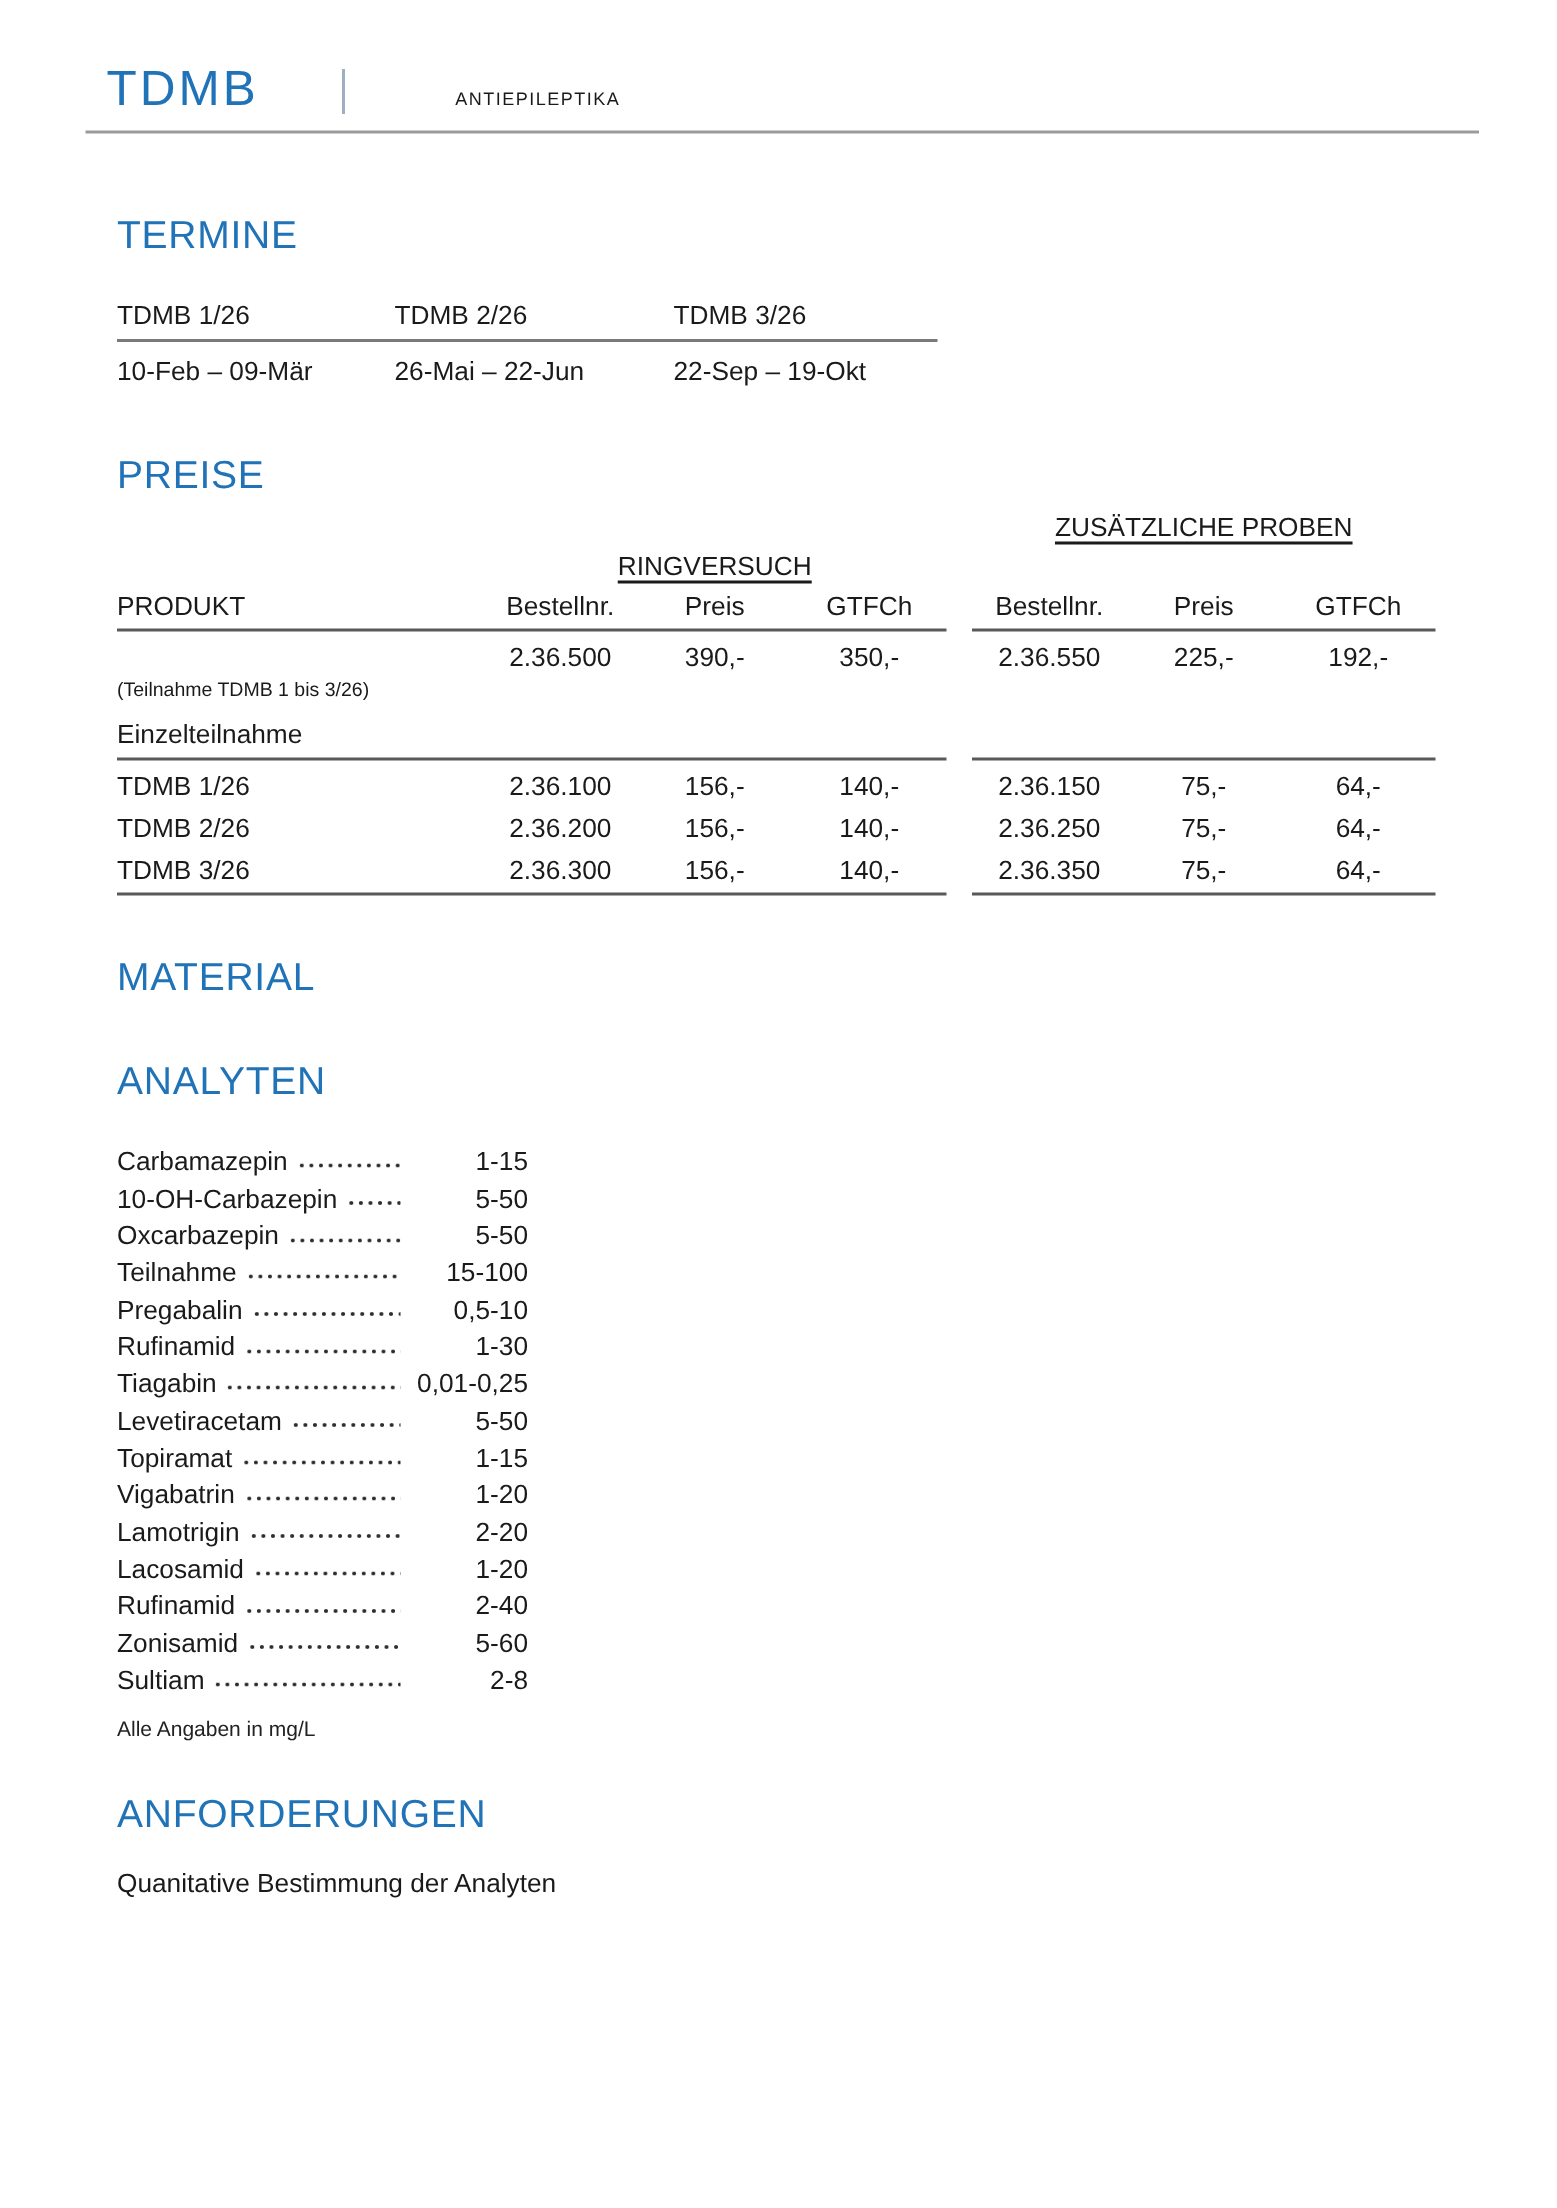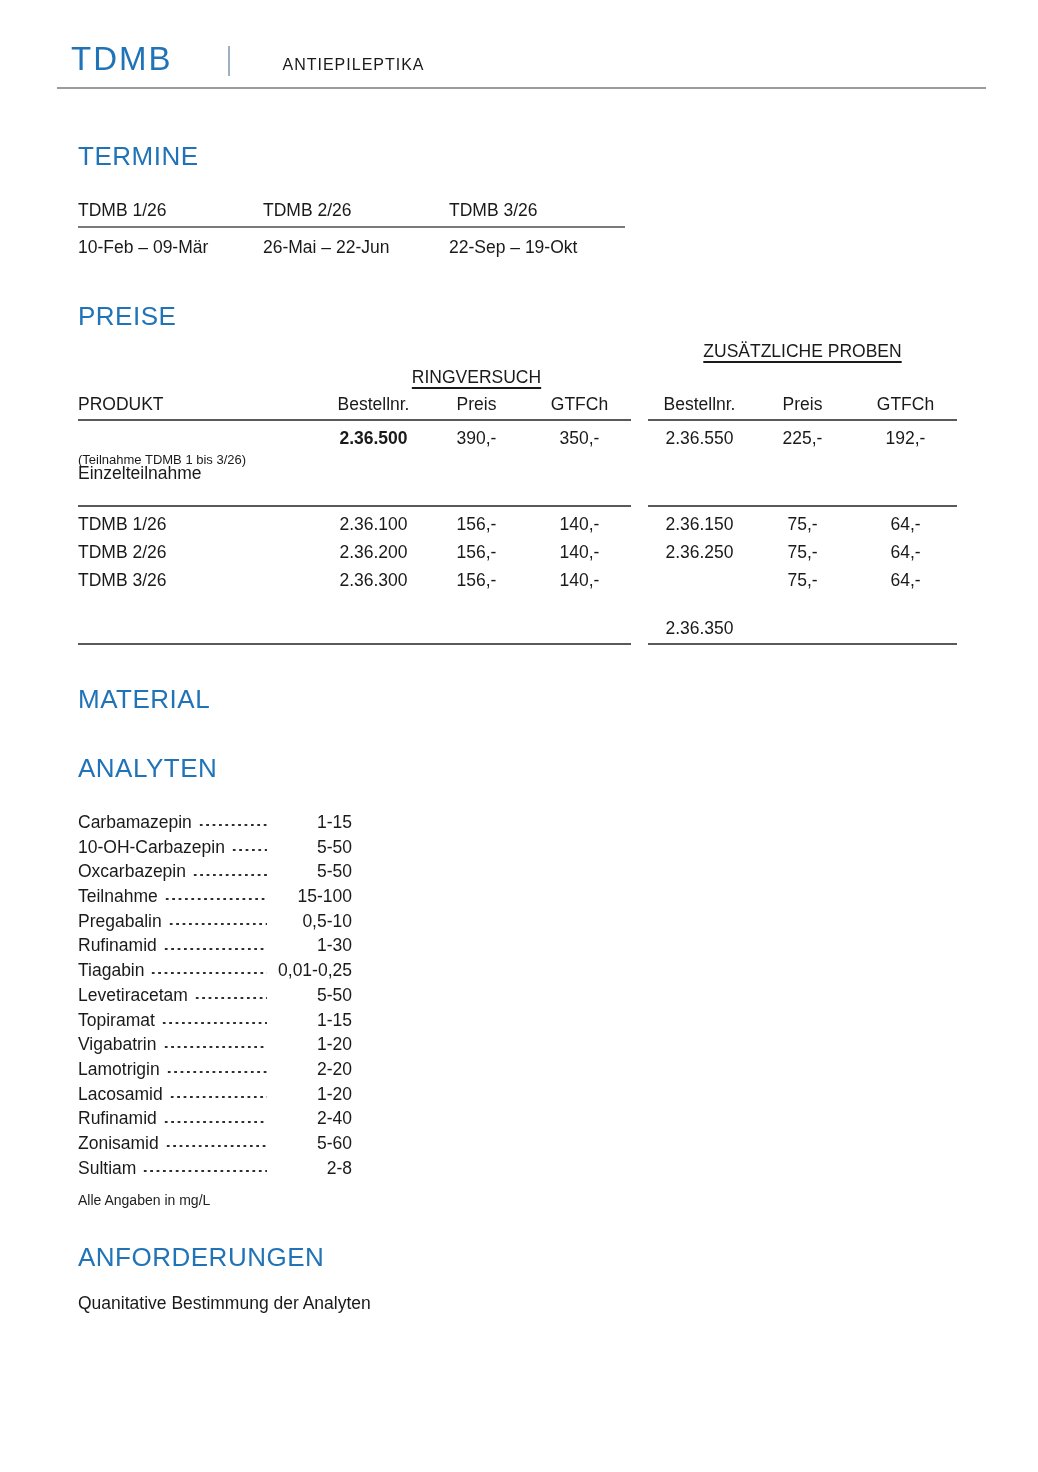--- a/index.html
+++ b/index.html
@@ -15,21 +15,21 @@
     font-family:"Liberation Sans","DejaVu Sans",sans-serif;
     color:var(--text);
     -webkit-font-smoothing:antialiased;
   }
   .page{position:relative;width:1038px;height:1472px;overflow:hidden;}
 
   
   .hdr{display:flex;align-items:baseline;padding:40px 0 0 71px;gap:38px;}
   .hdr .logo{font-size:33px;letter-spacing:2px;color:var(--accent);font-weight:500;}
   .hdr .vdiv{width:2px;height:30px;background:#9fb0c2;margin:0 15px 0 17px;align-self:center;transform:translateY(2px);}
-  .hdr .subtitle{font-size:16px;letter-spacing:1px;color:var(--text);}
+  .hdr .subtitle{font-size:12px;letter-spacing:1px;color:var(--text);margin-left:21px;}
   .hdr-rule{margin:9px 0 0 57px;width:929px;height:2px;background:var(--rule-light);}
 
   h2.sec{
     margin:0;padding:0 12px 0 78px;
     font-size:26px;font-weight:500;letter-spacing:0.5px;
     color:var(--accent);
   }
   .sec-termine h2{padding-top:52px;}
 
   
@@ -44,21 +44,21 @@
   .pg-row{display:grid;grid-template-columns:244px 103px 103px 103px 17px 103px 103px 103px;}
   .pg-row > div{display:flex;align-items:center;justify-content:center;}
   .pg-row > div.left{justify-content:flex-start;}
   .pg-group-row > div{height:26px;}
   .pg-group{font-size:17.5px;text-decoration:underline;text-underline-offset:4px;text-decoration-thickness:1.5px;}
   .pg-head-row > div{height:28px;}
   .pg-rule-row{height:3px;margin:1px 0 2px 0;}
   .pg-rule-row .seg{background:var(--rule-dark);height:2px;align-self:flex-start;width:100%;}
   .pg-data-row > div{height:28px;}
   .pg-note-row > div{height:22px;font-size:13px;align-items:flex-start;}
-  .pg-sub-row > div{height:30px;align-items:flex-end;padding-bottom:20px;}
+  .pg-sub-row > div{height:30px;align-items:flex-end;padding-bottom:4px;}
 
   
   .sec-material h2{padding-top:36px;}
   .body-text{margin:20px 0 0 78px;font-size:17.5px;}
 
   
   .sec-analyten h2{padding-top:38px;}
   .an-list{margin:26px 0 0 78px;width:274px;font-size:17.5px;}
   .an-row{display:flex;line-height:24.7px;height:24.7px;}
   .an-name{white-space:nowrap;}
@@ -125,21 +125,21 @@
             <span class="seg"></span>
           </div>
           <div style="grid-column: 2 / span 3;">
             <span class="seg"></span>
           </div>
           <div style="grid-column: 6 / span 3;">
             <span class="seg"></span>
           </div>
         </div>
         <div class="pg-row pg-data-row">
-          <div style="grid-column: 2; font-weight: bold;">2.36.500</div>
+          <div style="grid-column: 2;">2.36.500</div>
           <div style="grid-column: 3;">390,-</div>
           <div style="grid-column: 4;">350,-</div>
           <div style="grid-column: 6;">2.36.550</div>
           <div style="grid-column: 7;">225,-</div>
           <div style="grid-column: 8;">192,-</div>
         </div>
         <div class="pg-row pg-note-row">
           <div class="left" style="grid-column: 1 / -1;">(Teilnahme TDMB 1 bis 3/26)</div>
         </div>
         <div class="pg-row pg-sub-row">
@@ -172,21 +172,21 @@
           <div style="grid-column: 4;">140,-</div>
           <div style="grid-column: 6;">2.36.250</div>
           <div style="grid-column: 7;">75,-</div>
           <div style="grid-column: 8;">64,-</div>
         </div>
         <div class="pg-row pg-data-row">
           <div class="left" style="grid-column: 1;">TDMB 3/26</div>
           <div style="grid-column: 2;">2.36.300</div>
           <div style="grid-column: 3;">156,-</div>
           <div style="grid-column: 4;">140,-</div>
-          <div style="grid-column: 6; margin-top: 48px;">2.36.350</div>
+          <div style="grid-column: 6;">2.36.350</div>
           <div style="grid-column: 7;">75,-</div>
           <div style="grid-column: 8;">64,-</div>
         </div>
         <div class="pg-row pg-rule-row">
           <div style="grid-column: 1;">
             <span class="seg"></span>
           </div>
           <div style="grid-column: 2 / span 3;">
             <span class="seg"></span>
           </div>

